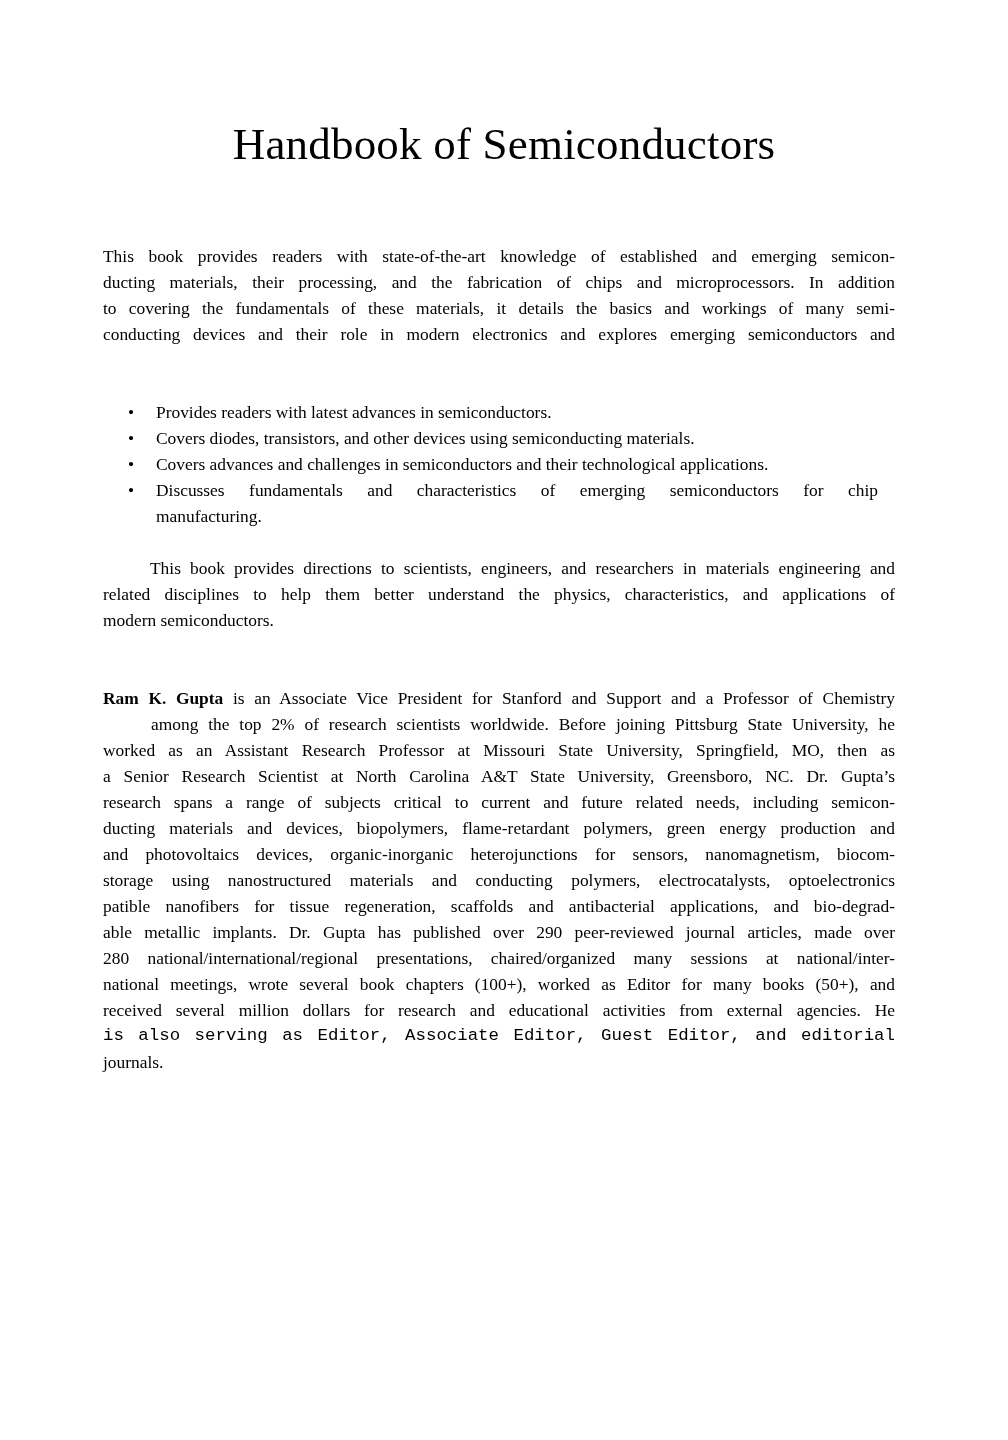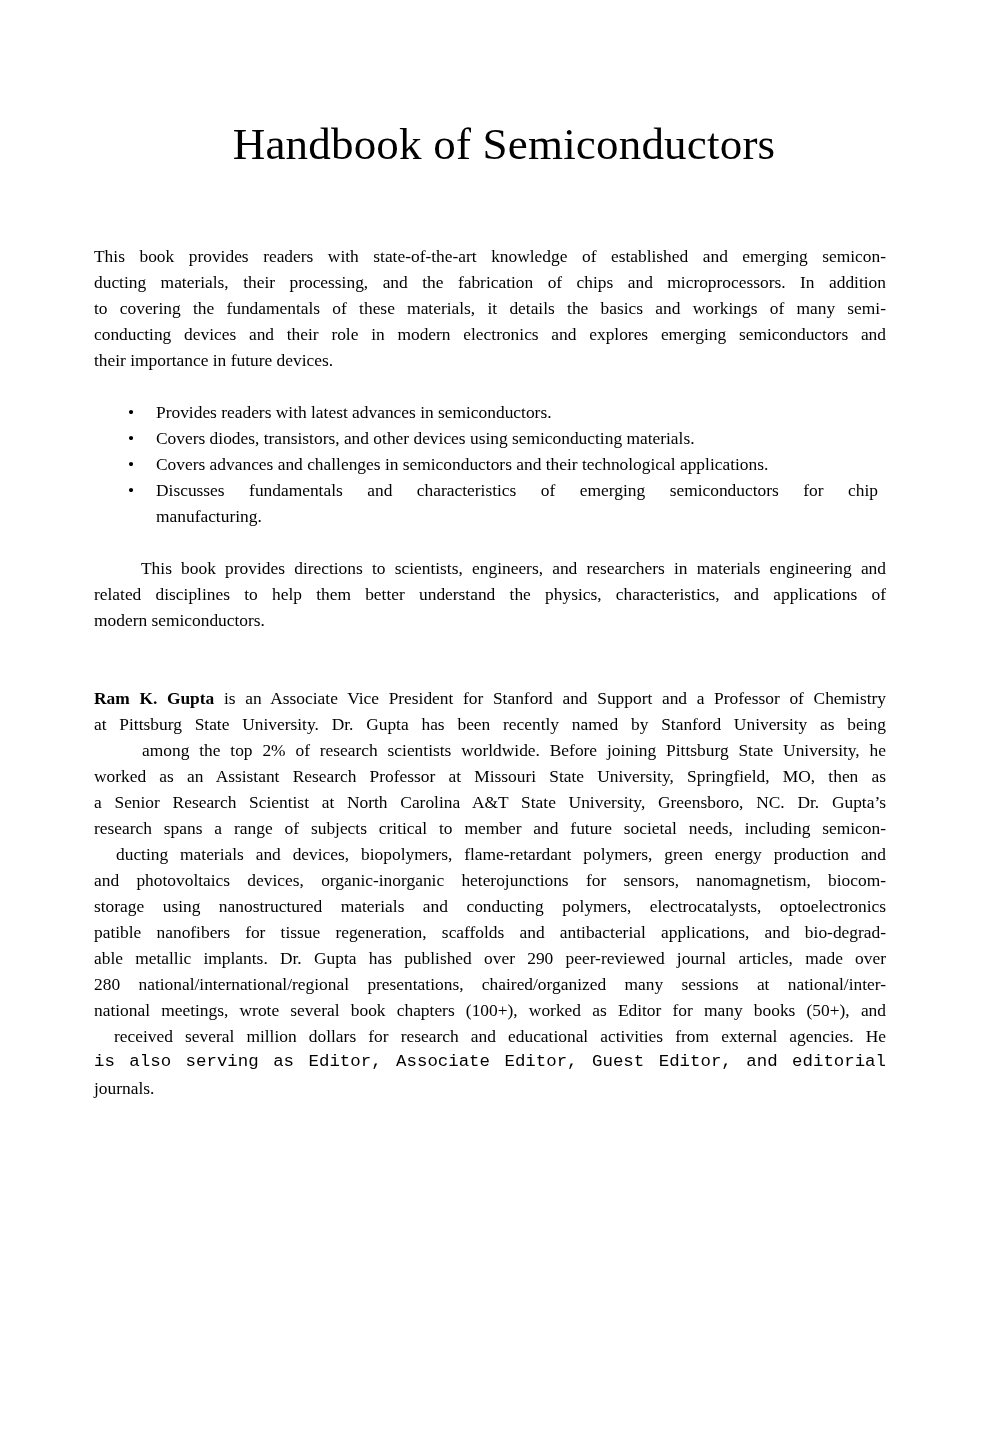--- a/index.html
+++ b/index.html
@@ -29,21 +29,21 @@
       width: 1008px;
       text-align: center;
       font-size: 45px;
       line-height: 56px;
       font-weight: normal;
       margin: 0;
       letter-spacing: 0.2px;
     }
     .block {
       position: absolute;
-      left: 94px;
+      left: 103px;
       width: 792px;
       font-size: 17.4px;
     }
     .line {
       display: block;
       height: 26px;
       line-height: 26px;
       white-space: nowrap;
       text-align: justify;
       text-align-last: justify;
@@ -80,21 +80,20 @@
 
 <div class="page">
 
   <h1 class="title">Handbook of Semiconductors</h1>
 
   <div class="block" id="intro">
     <span class="line" style="white-space: normal; overflow: hidden;">This book provides readers with state-of-the-art knowledge of established and emerging semicon-</span>
     <span class="line" style="white-space: normal; overflow: hidden;">ducting materials, their processing, and the fabrication of chips and microprocessors. In addition</span>
     <span class="line" style="white-space: normal; overflow: hidden;">to covering the fundamentals of these materials, it details the basics and workings of many semi-</span>
     <span class="line" style="white-space: normal; overflow: hidden;">conducting devices and their role in modern electronics and explores emerging semiconductors and</span>
-    <span class="line last">their importance in future devices.</span>
   </div>
 
   <div class="block" id="bullets">
     <div class="bullet-item">
       <span class="dot">•</span>
       <span class="line last">Provides readers with latest advances in semiconductors.</span>
     </div>
     <div class="bullet-item">
       <span class="dot">•</span>
       <span class="line last">Covers diodes, transistors, and other devices using semiconducting materials.</span>
@@ -111,30 +110,29 @@
   </div>
 
   <div class="block" id="closing">
     <span class="line" style="white-space: normal; overflow: hidden; margin-left: 47px;">This book provides directions to scientists, engineers, and researchers in materials engineering and</span>
     <span class="line" style="white-space: normal; overflow: hidden;">related disciplines to help them better understand the physics, characteristics, and applications of</span>
     <span class="line last">modern semiconductors.</span>
   </div>
 
   <div class="block" id="bio">
     <span class="line" style="white-space: normal; overflow: hidden;"><b class="name">Ram K. Gupta</b><span> is an Associate Vice President for Stanford and Support and a Professor of Chemistry</span></span>
-    <span class="line" style="white-space: normal; overflow: hidden;">at Pittsburg State University. Dr. Gupta has been recently named by Stanford University as being</span>
     <span class="line" style="white-space: normal; overflow: hidden; margin-left: 48px;">among the top 2% of research scientists worldwide. Before joining Pittsburg State University, he</span>
     <span class="line" style="white-space: normal; overflow: hidden;">worked as an Assistant Research Professor at Missouri State University, Springfield, MO, then as</span>
     <span class="line" style="white-space: normal; overflow: hidden;">a Senior Research Scientist at North Carolina A&amp;T State University, Greensboro, NC. Dr. Gupta’s</span>
-    <span class="line" style="white-space: normal; overflow: hidden;">research spans a range of subjects critical to member and future societal needs, including semicon-</span>
-    <span class="line" style="white-space: normal; overflow: hidden; margin-left: 22px;">ducting materials and devices, biopolymers, flame-retardant polymers, green energy production and</span>
+    <span class="line" style="white-space: normal; overflow: hidden;">research spans a range of subjects critical to current and future related needs, including semicon-</span>
+    <span class="line" style="white-space: normal; overflow: hidden;">ducting materials and devices, biopolymers, flame-retardant polymers, green energy production and</span>
     <span class="line" style="white-space: normal; overflow: hidden;">and photovoltaics devices, organic-inorganic heterojunctions for sensors, nanomagnetism, biocom-</span>
     <span class="line" style="white-space: normal; overflow: hidden;">storage using nanostructured materials and conducting polymers, electrocatalysts, optoelectronics</span>
     <span class="line" style="white-space: normal; overflow: hidden;">patible nanofibers for tissue regeneration, scaffolds and antibacterial applications, and bio-degrad-</span>
     <span class="line" style="white-space: normal; overflow: hidden;">able metallic implants. Dr. Gupta has published over 290 peer-reviewed journal articles, made over</span>
     <span class="line" style="white-space: normal; overflow: hidden;">280 national/international/regional presentations, chaired/organized many sessions at national/inter-</span>
     <span class="line" style="white-space: normal; overflow: hidden;">national meetings, wrote several book chapters (100+), worked as Editor for many books (50+), and</span>
-    <span class="line" style="white-space: normal; overflow: hidden; margin-left: 20px;">received several million dollars for research and educational activities from external agencies. He</span>
+    <span class="line" style="white-space: normal; overflow: hidden;">received several million dollars for research and educational activities from external agencies. He</span>
     <span class="line" style="white-space: normal; overflow: hidden; font-family: Liberation Mono, monospace;">is also serving as Editor, Associate Editor, Guest Editor, and editorial board member for various</span>
     <span class="line last">journals.</span>
   </div>
 
 </div>
 
 </body></html>

